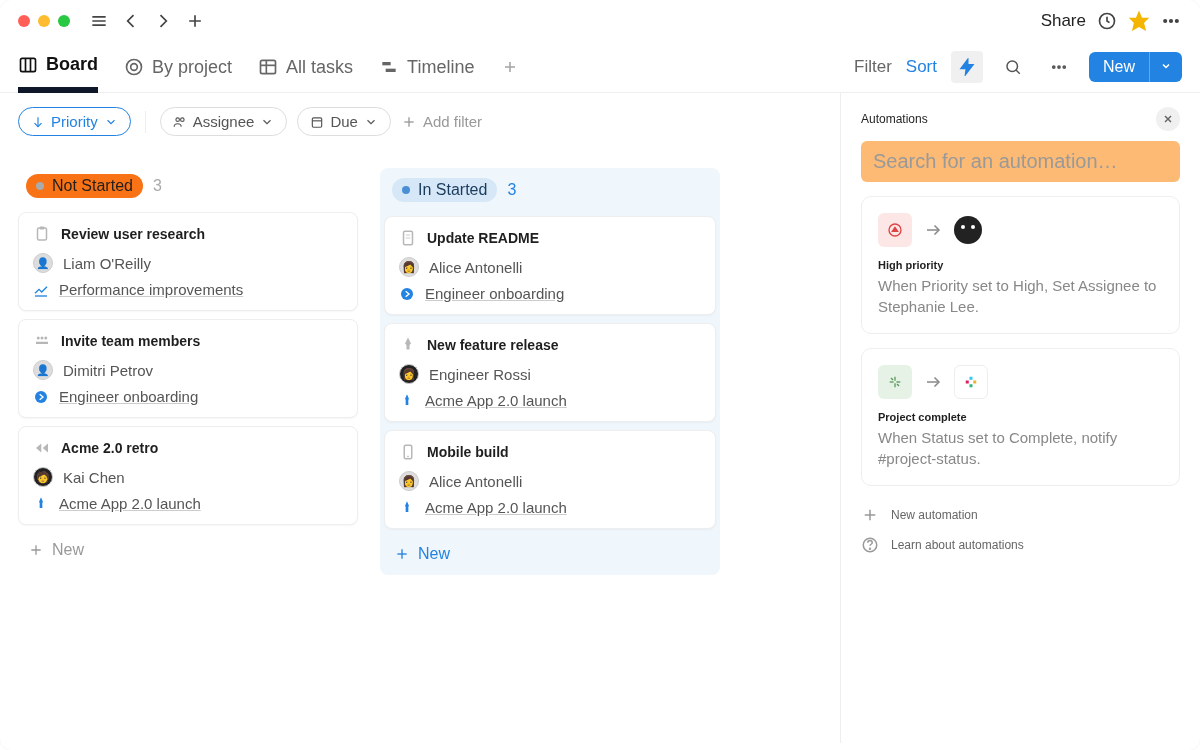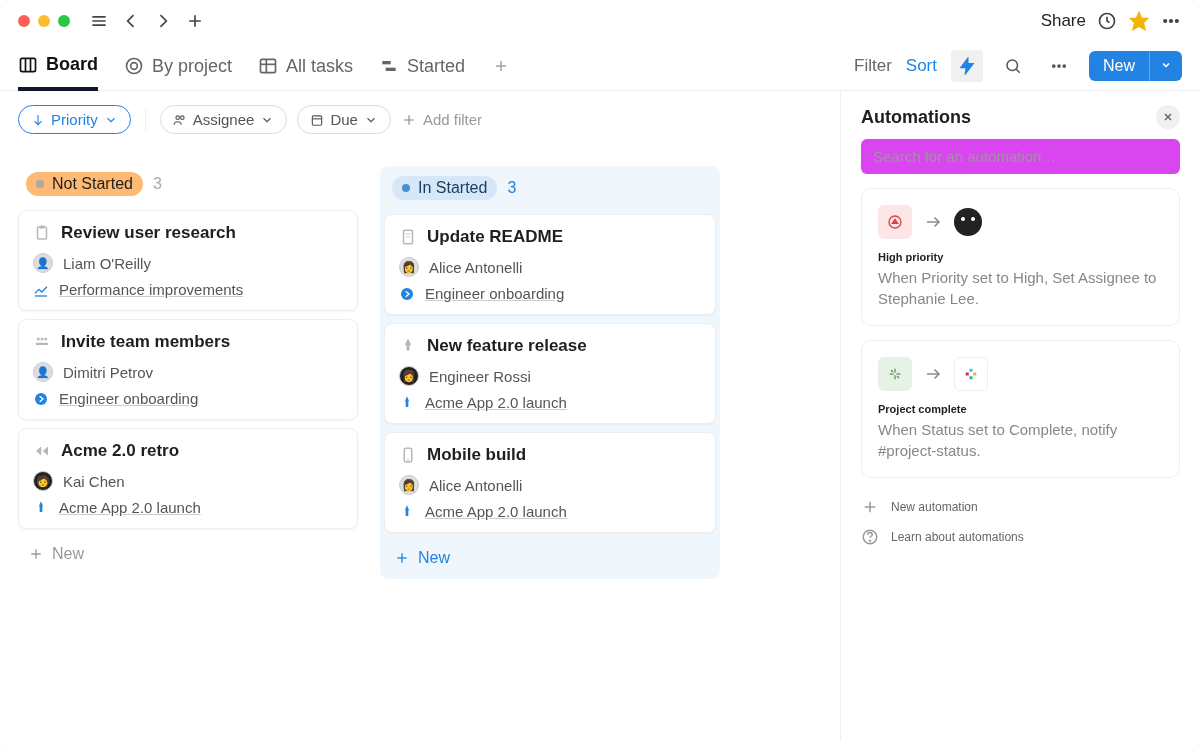--- a/index.html
+++ b/index.html
@@ -12,21 +12,21 @@
   .dot.green { background: #28c840; }
   .tb-icon { width: 22px; height: 22px; display: flex; align-items: center; justify-content: center; color: #444; cursor: pointer; }
   .tb-icon svg { width: 20px; height: 20px; stroke: currentColor; fill: none; stroke-width: 2; }
   .spacer { flex: 1; }
   .share { font-size: 17px; color: #222; cursor: pointer; }
   .star { color: #f5b400; }
   .star svg { fill: #f5b400; stroke: #f5b400; }
 
   .tabs { display: flex; align-items: center; padding: 0 18px; gap: 26px; border-bottom: 1px solid #eee; }
   .tab { display: flex; align-items: center; gap: 8px; font-size: 18px; color: #666; padding: 12px 0; cursor: pointer; }
-  .tab.active { color: #111; font-weight: 600; border-bottom: 4px solid #0f172a; margin-bottom: -1px; }
+  .tab.active { color: #111; font-weight: 600; border-bottom: 6px solid #0f172a; margin-bottom: -1px; }
   .tab svg { width: 20px; height: 20px; stroke: currentColor; fill: none; stroke-width: 2; }
   .tab.plus { color: #aaa; }
   .tabs-right { margin-left: auto; display: flex; align-items: center; gap: 14px; }
   .txt-btn { font-size: 17px; color: #666; cursor: pointer; }
   .txt-btn.blue { color: #2383e2; }
   .icon-btn { width: 32px; height: 32px; display: flex; align-items: center; justify-content: center; border-radius: 4px; cursor: pointer; }
   .icon-btn.active { background: #f0f0f0; }
   .icon-btn svg { width: 18px; height: 18px; stroke: #555; fill: none; stroke-width: 2; }
   .icon-btn.active svg { stroke: #2383e2; fill: #2383e2; }
   .new-btn { background: #2383e2; color: #fff; border-radius: 6px; display: flex; align-items: center; font-size: 16px; font-weight: 500; cursor: pointer; }
@@ -39,42 +39,42 @@
   .filters { display: flex; align-items: center; gap: 10px; margin-bottom: 32px; }
   .pill { display: inline-flex; align-items: center; gap: 6px; border: 1px solid #ddd; border-radius: 18px; padding: 5px 12px; font-size: 15px; color: #555; cursor: pointer; }
   .pill.blue { border-color: #2383e2; color: #2383e2; }
   .pill svg { width: 14px; height: 14px; stroke: currentColor; fill: none; stroke-width: 2; }
   .vline { width: 1px; height: 22px; background: #eee; margin: 0 4px; }
   .addfilter { display: inline-flex; align-items: center; gap: 6px; color: #999; font-size: 15px; cursor: pointer; }
 
   .columns { display: flex; gap: 22px; }
   .col { width: 340px; border-radius: 8px; }
   .col-header { display: flex; align-items: center; gap: 10px; padding: 6px 8px; margin-bottom: 8px; }
-  .status-pill { display: inline-flex; align-items: center; gap: 8px; background: #fdba74; border-radius: 14px; padding: 3px 10px; font-size: 16px; font-weight: 500; }
+  .status-pill { display: inline-flex; align-items: center; gap: 8px; background: #f97316; border-radius: 14px; padding: 3px 10px; font-size: 16px; font-weight: 500; }
   .status-pill.blue { background: #d6e8f7; color: #1a3a5c; }
   .status-dot { width: 8px; height: 8px; border-radius: 50%; background: #aaa; display: inline-block; }
   .status-pill.blue .status-dot { background: #4a8fd3; }
   .count { color: #aaa; font-size: 16px; }
   .col.blue-bg { background: #f0f7fc; border-radius: 8px; padding: 4px; }
 
   .card { background: #fff; border: 1px solid #eee; border-radius: 8px; padding: 12px 14px; margin-bottom: 8px; box-shadow: 0 1px 2px rgba(0,0,0,0.04); }
-  .card-title { display: flex; align-items: center; gap: 10px; font-size: 17px; font-weight: 600; margin-bottom: 10px; }
+  .card-title { display: flex; align-items: center; gap: 10px; font-size: 14px; font-weight: 600; margin-bottom: 10px; }
   .card-title .icon { width: 18px; height: 18px; opacity: 0.6; }
   .card-row { display: flex; align-items: center; gap: 10px; font-size: 15px; color: #555; margin-top: 8px; }
   .card-row.project { text-decoration: underline; text-decoration-color: #ccc; }
   .avatar { width: 20px; height: 20px; border-radius: 50%; background: #ddd; display: inline-flex; align-items: center; justify-content: center; font-size: 11px; overflow: hidden; border: 1px solid #ccc; }
   .proj-icon { width: 16px; height: 16px; }
   .new-card { display: flex; align-items: center; gap: 8px; color: #999; font-size: 16px; padding: 8px 10px; cursor: pointer; }
   .new-card.blue { color: #2383e2; }
 
   .sidebar { width: 360px; border-left: 1px solid #eee; padding: 14px 20px; overflow-y: auto; }
   .side-head { display: flex; align-items: center; justify-content: space-between; margin-bottom: 10px; }
-  .side-title { font-size: 18px; font-weight: 700; }
+  .side-title { font-size: 12px; font-weight: 400; }
   .close-btn { width: 24px; height: 24px; border-radius: 50%; background: #f0f0f0; display: flex; align-items: center; justify-content: center; cursor: pointer; }
-  .search-box { width: 100%; background: #d946ef; border: none; border-radius: 6px; padding: 9px 12px; font-size: 15px; color: #333; margin-bottom: 14px; }
+  .search-box { width: 100%; background: #fdba74; border: none; border-radius: 6px; padding: 9px 12px; font-size: 20px; color: #333; margin-bottom: 14px; }
   .search-box::placeholder { color: #999; }
   .auto-card { border: 1px solid #eee; border-radius: 10px; padding: 16px; margin-bottom: 14px; }
   .auto-icons { display: flex; align-items: center; gap: 12px; margin-bottom: 12px; }
   .auto-icon-box { width: 34px; height: 34px; border-radius: 6px; display: flex; align-items: center; justify-content: center; }
   .auto-icon-box.red { background: #fce6e6; color: #d9534f; }
   .auto-icon-box.green { background: #e6f2e6; color: #5a9a5a; }
   .auto-icon-box.white { background: #fff; border: 1px solid #eee; }
   .auto-title { font-size: 11px; font-weight: 600; margin-bottom: 4px; }
   .auto-desc { font-size: 15px; color: #888; line-height: 1.4; }
   .side-link { display: flex; align-items: center; gap: 12px; font-size: 12px; color: #666; padding: 6px 0; cursor: pointer; }
@@ -158,21 +158,21 @@
         <line x1="3" y1="10" x2="21" y2="10"></line>
         <line x1="10" y1="4" x2="10" y2="20"></line>
       </svg>
     <span>All tasks</span>
   </div>
   <div class="tab">
     <svg viewBox="0 0 24 24">
         <rect x="4" y="6" width="10" height="4" fill="#666" stroke="none"></rect>
         <rect x="8" y="14" width="12" height="4" fill="#666" stroke="none"></rect>
       </svg>
-    <span>Started</span>
+    <span>Timeline</span>
   </div>
   <div class="tab plus">
     <svg viewBox="0 0 24 24">
         <line x1="12" y1="6" x2="12" y2="18"></line>
         <line x1="6" y1="12" x2="18" y2="12"></line>
       </svg>
   </div>
   <div class="tabs-right">
     <span class="txt-btn">Filter</span>
     <span class="txt-btn blue">Sort</span>

